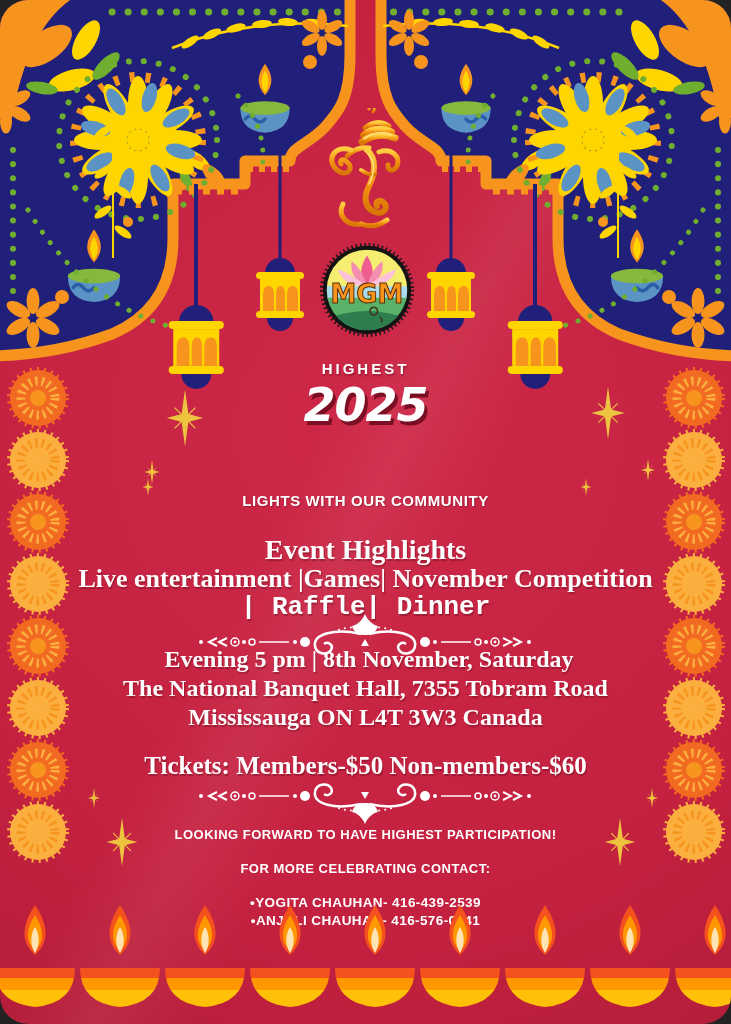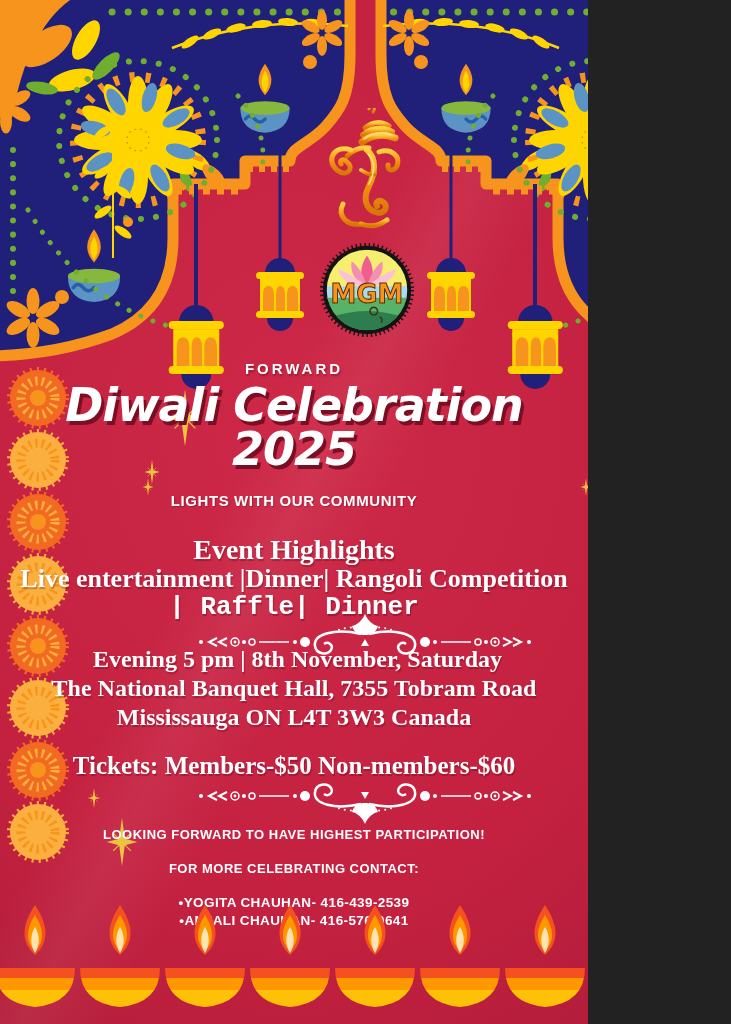--- a/index.html
+++ b/index.html
@@ -1,18 +1,18 @@
 <!DOCTYPE html>
 <html style="--navy: #20207a; --orange: #f7941e; --yellow: #ffd500; --green: #6fae2f; --blue: #5b94c4; --gold: #eec33f; --red: #c42140; --red-bright: #cd2847; --red-deep: #a81b36; --white: #ffffff; --marigold-dark: #f26a21; --marigold-light: #fbaf3f; --flame-dark: #f4511e; --flame-mid: #ff9800; --flame-light: #ffe3b3; --diya-yellow: #ffc107; --shadow-maroon: #7a0f23;"><head>
 <meta charset="utf-8">
 <style>
   html,body{margin:0;padding:0;background:#222;}
-  .poster{position:relative;width:588px;height:1024px;overflow:hidden;
+  .poster{position:relative;width:731px;height:1024px;overflow:hidden;
     font-family:"Liberation Sans",sans-serif;
-    background:radial-gradient(115% 85% at 50% 42%, var(--red-bright,#cd2847), var(--red,#c42140) 55%, var(--red-deep,#a81b36) 100%);}
+    background:radial-gradient(115% 85% at 50% 42%, var(--red-bright,#cd2847), var(--red,#c42140) 55%, var(--red-deep,#a81b36) 100%);border-radius:28px;}
   .sheen{position:absolute;inset:0;pointer-events:none;
     background:linear-gradient(118deg, rgba(255,255,255,0) 43%, rgba(255,255,255,.06) 50%, rgba(255,255,255,0) 58%);}
   .abs{position:absolute;}
   .ctr{left:0;right:0;text-align:center;white-space:nowrap;color:var(--white,#fff);}
   .sans{font-family:"Liberation Sans",sans-serif;font-weight:700;}
   .serif{font-family:"Liberation Serif","DejaVu Serif",serif;font-weight:700;}
   .org-name{top:330px;font-size:19px;letter-spacing:.8px;text-shadow:1px 2px 2px rgba(60,0,10,.35);}
   .presents{top:360px;font-size:15px;letter-spacing:3px;text-shadow:1px 2px 2px rgba(60,0,10,.35);}
   .title{top:384px;font-family:"DejaVu Sans",sans-serif;font-style:italic;font-weight:800;
     font-size:46px;line-height:.95;letter-spacing:-1px;
@@ -267,30 +267,29 @@
       <use href="#sparkle" transform="translate(648,470) scale(0.5)"></use>
       <use href="#sparkle" transform="translate(148,487) scale(0.4)"></use>
       <use href="#sparkle" transform="translate(586,487) scale(0.4)"></use>
       <use href="#sparkle" transform="translate(122,842) scale(1.1)"></use>
       <use href="#sparkle" transform="translate(94,798) scale(0.45)"></use>
       <use href="#sparkle" transform="translate(620,842) scale(1.1)"></use>
       <use href="#sparkle" transform="translate(652,798) scale(0.45)"></use>
     </g>
   </svg>
 
-  <div class="abs ctr sans presents">FORWARD</div>
+  <div class="abs ctr sans presents">HIGHEST</div>
   <div class="abs ctr title">
-    <div>Diwali Celebration</div>
     <div>2025</div>
   </div>
   <div class="abs ctr sans tagline">
     <div>LIGHTS WITH OUR COMMUNITY</div>
   </div>
   <div class="abs ctr serif ev-head">Event Highlights</div>
-  <div class="abs ctr serif ev-line1">Live entertainment |Dinner| Rangoli Competition</div>
+  <div class="abs ctr serif ev-line1">Live entertainment |Games| November Competition</div>
   <div class="abs ctr serif ev-line2">| Raffle| Dinner</div>
 
   <svg class="abs" style="left:195px;top:612px" width="340" height="46" viewBox="0 0 340 46">
     <g fill="#fff" stroke="none">
       <g id="flhalf">
         <circle cx="6" cy="30" r="2"></circle>
         <path d="M22,26 l-8,4 l8,4 M32,26 l-8,4 l8,4" fill="none" stroke="#fff" stroke-width="2"></path>
         <circle cx="40" cy="30" r="4" fill="none" stroke="#fff" stroke-width="1.5"></circle>
         <circle cx="40" cy="30" r="1.4"></circle>
         <circle cx="49" cy="30" r="2"></circle>

